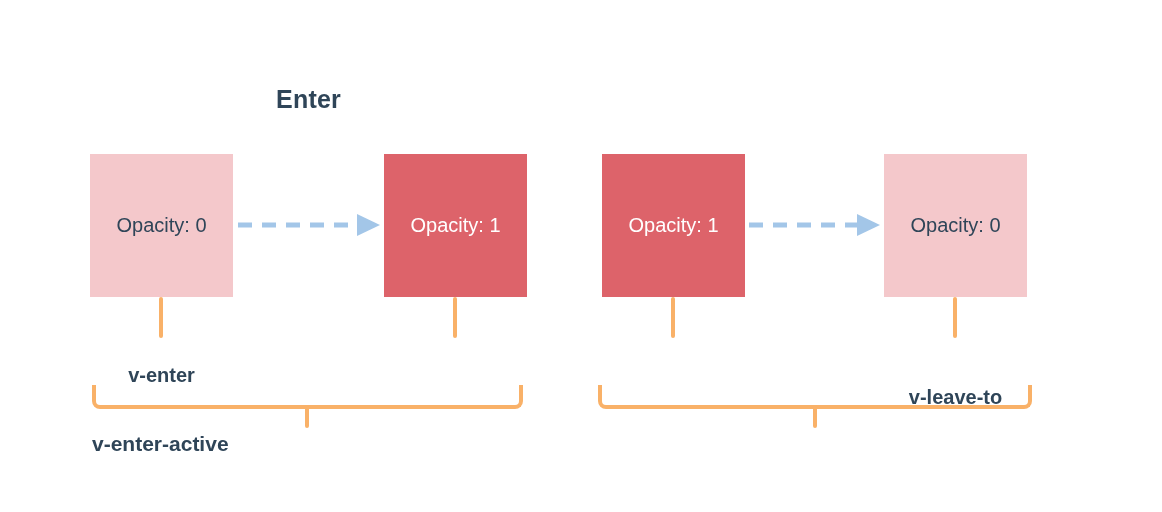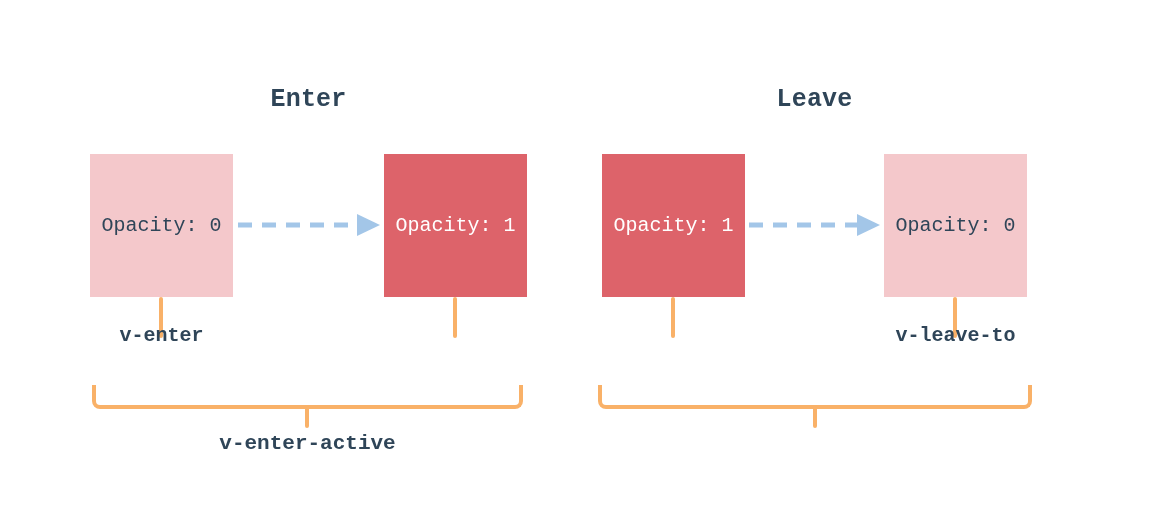--- a/index.html
+++ b/index.html
@@ -11,21 +11,21 @@
     --connector-orange: #f9b168;
     --arrow-blue: #a3c6e8;
   }
   * { margin: 0; padding: 0; box-sizing: border-box; }
   html, body { background: var(--background); }
   .canvas {
     position: relative;
     width: 1162px;
     height: 512px;
     background: var(--background);
-    font-family: Liberation Mono, monospace;
+    font-family: Liberation Sans, sans-serif;
     overflow: hidden;
   }
   .title {
     position: absolute;
     top: 85px;
     font-size: 25px;
     font-weight: bold;
     color: var(--text-dark);
     text-align: center;
     letter-spacing: 0.2px;
@@ -64,31 +64,31 @@
     background: var(--connector-orange);
     border-radius: 2px;
   }
   .stem-1 { left: 159px; }
   .stem-2 { left: 453px; }
   .stem-3 { left: 671px; }
   .stem-4 { left: 953px; }
 
   .class-label {
     position: absolute;
-    top: 324px;
+    top: 364px;
     width: 143px;
     text-align: center;
     font-size: 20px;
     font-weight: bold;
     color: var(--text-dark);
   }
   .lbl-1 { left: 90px; }
   .lbl-2 { left: 384px; }
   .lbl-3 { left: 602px; }
-  .lbl-4 { left: 884px; }
+  .lbl-4 { left: 884px; margin-top: 22px; }
 
   .bracket {
     position: absolute;
     top: 385px;
     height: 24px;
     border-left:   4px solid var(--connector-orange);
     border-right:  4px solid var(--connector-orange);
     border-bottom: 4px solid var(--connector-orange);
     border-radius: 0 0 8px 8px;
   }
@@ -102,21 +102,21 @@
     height: 21px;
     background: var(--connector-orange);
     border-radius: 2px;
   }
   .bstem-enter { left: 305px; }
   .bstem-leave { left: 813px; }
 
   .active-label {
     position: absolute;
     top: 432px;
-    text-align: center;
+    text-align: left;
     font-size: 21px;
     font-weight: bold;
     color: var(--text-dark);
   }
   .active-enter { left: 92px;  width: 431px; }
   .active-leave { left: 598px; width: 434px; }
 </style>
 </head>
 <body>
 
@@ -139,21 +139,20 @@
 
   <div class="stem stem-1"></div>
   <div class="stem stem-2"></div>
 
   <div class="class-label lbl-1">v-enter</div>
 
   <div class="bracket bracket-enter"></div>
   <div class="bracket-stem bstem-enter"></div>
   <div class="active-label active-enter">v-enter-active</div>
 
-  <div class="title title-leave">Leave</div>
 
   <div class="box solid box-3">
     <span>Opacity: 1</span>
   </div>
 
   <svg class="arrow arrow-leave" viewBox="0 0 139 40" xmlns="http://www.w3.org/2000/svg">
     <line x1="4" y1="20" x2="112" y2="20" stroke-width="5" stroke-dasharray="14 10"></line>
     <polygon points="112,9 135,20 112,31"></polygon>
   </svg>
 

